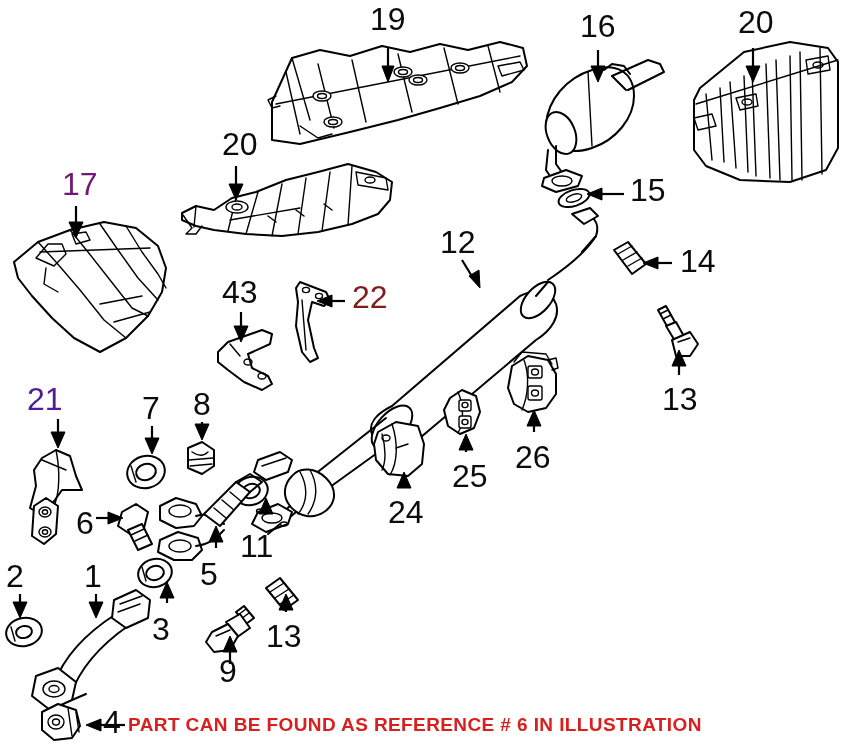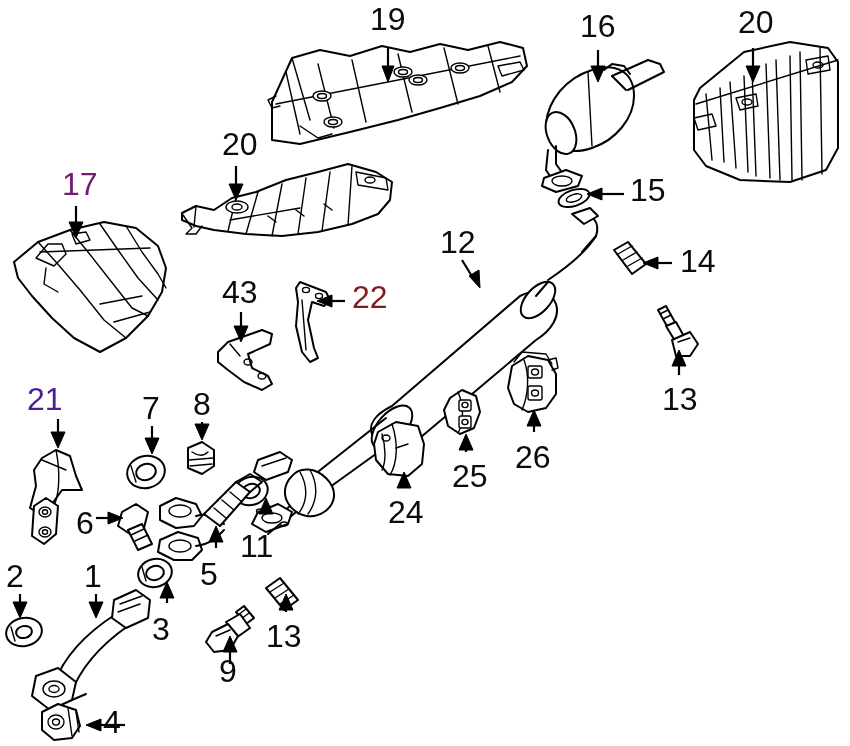--- a/index.html
+++ b/index.html
@@ -450,14 +450,15 @@
   <div class="callout n-big" style="left: 222px; top: 128px; color: rgb(11, 11, 11);">20</div>
   <div class="callout n-big" style="left: 370px; top: 3px; color: rgb(11, 11, 11);">19</div>
   <div class="callout n-big" style="left: 738px; top: 6px; color: rgb(11, 11, 11);">20</div>
   <div class="callout n-big" style="left: 27px; top: 383px; color: #4c1d95;">21</div>
   <div class="callout n-big" style="left: 352px; top: 281px; color: #7f1d1d;">22</div>
   <div class="callout n-big" style="left: 222px; top: 276px; color: rgb(11, 11, 11);">43</div>
   <div class="callout n-big" style="left: 388px; top: 496px; color: rgb(11, 11, 11);">24</div>
   <div class="callout n-big" style="left: 452px; top: 460px; color: rgb(11, 11, 11);">25</div>
   <div class="callout n-big" style="left: 515px; top: 441px; color: rgb(11, 11, 11);">26</div>
 
+  <div class="footnote" style="left: 128px; top: 715px; color: rgb(217, 32, 31);">PART CAN BE FOUND AS REFERENCE # 6 IN ILLUSTRATION</div>
 
 </div>
 
 </body></html>

